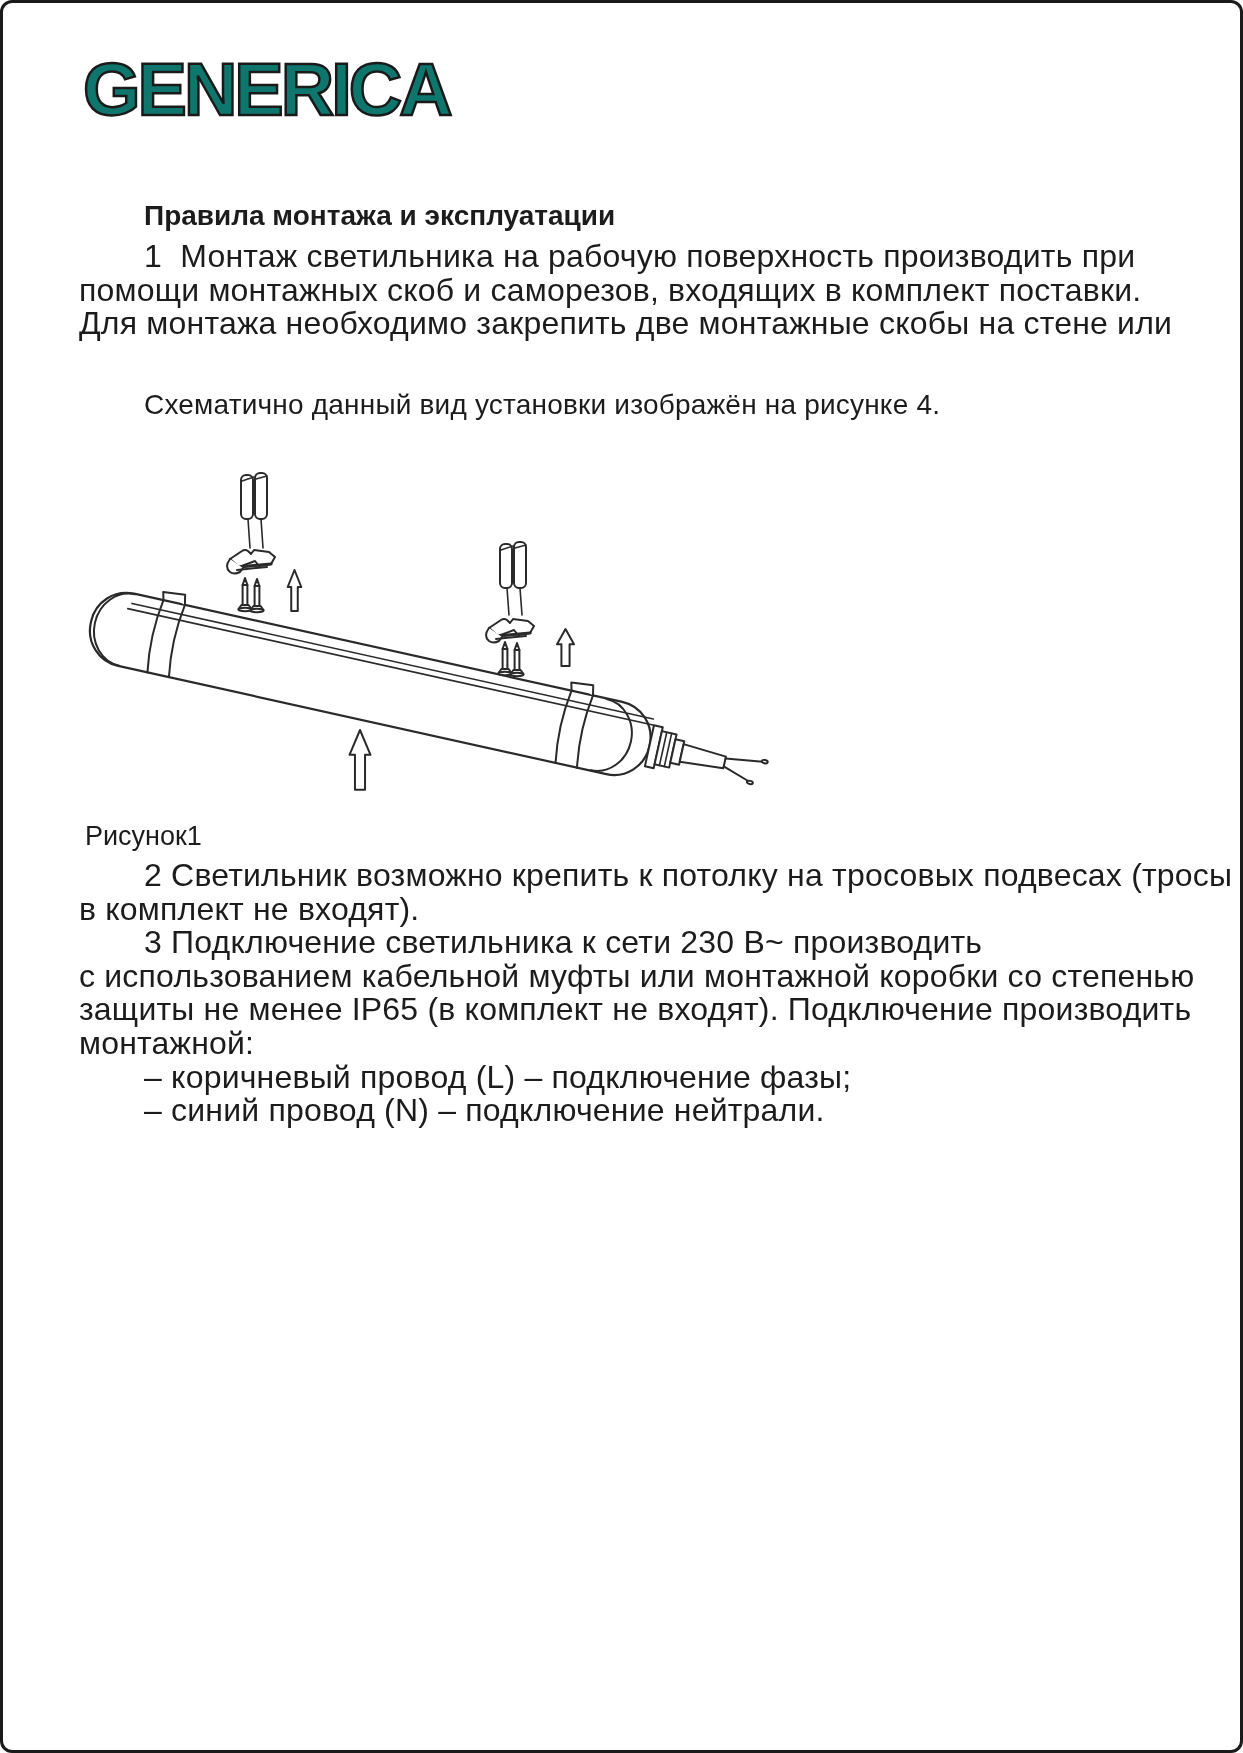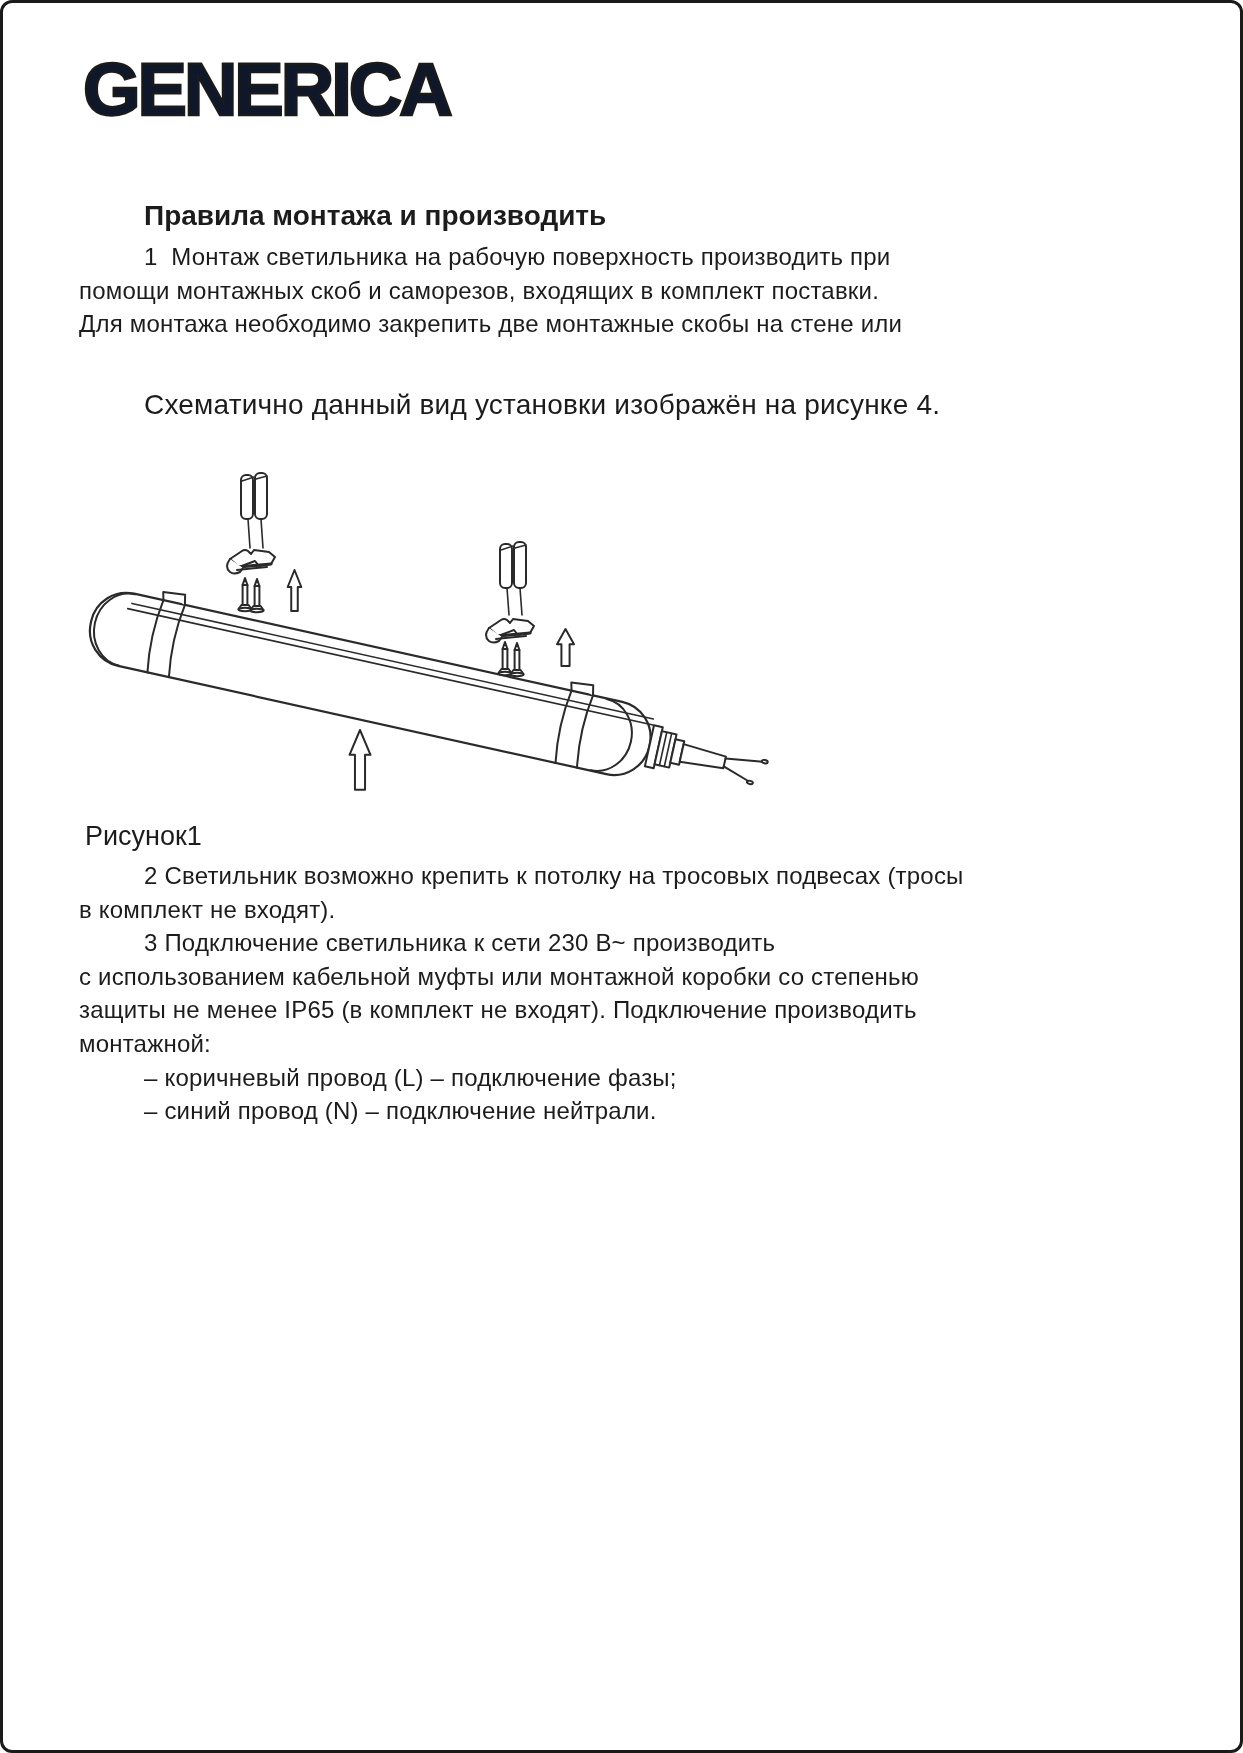--- a/index.html
+++ b/index.html
@@ -12,31 +12,31 @@
     box-sizing:border-box;
     overflow:hidden;
     font-family:"Liberation Sans","DejaVu Sans",sans-serif;
     color:#1c1c1c;
   }
   .logo{
     position:absolute;left:80px;top:44px;
     font-size:74px;font-weight:bold;
     letter-spacing:-3px;
     -webkit-text-stroke:2.5px #1a1a1a;
-    color:#0f172a;
+    color:#0f766e;
     white-space:pre;
   }
   .heading{
     position:absolute;left:141px;top:197px;
     font-size:28px;font-weight:bold;
     white-space:pre;
   }
   .textblock{
     position:absolute;left:76px;
-    font-size:24px;line-height:33.6px;
+    font-size:32px;line-height:33.6px;
     letter-spacing:0.2px;
   }
   .line{white-space:pre;}
   .line.indent{padding-left:65px;}
   .note-line{
     position:absolute;left:141px;top:386px;
     font-size:28px;white-space:pre;letter-spacing:0.2px;
   }
   .fig-caption{
     position:absolute;left:82px;top:818px;
@@ -44,21 +44,21 @@
   }
   .figure-svg{position:absolute;left:40px;top:405px;}
 </style>
 </head>
 <body>
 
 <div class="page">
 
   <div class="logo">GENERICA</div>
 
-  <div class="heading">Правила монтажа и производить</div>
+  <div class="heading">Правила монтажа и эксплуатации</div>
 
   <div class="textblock" style="top:237px;">
     <div class="line indent">1  Монтаж светильника на рабочую поверхность производить при</div>
     <div class="line">помощи монтажных скоб и саморезов, входящих в комплект поставки.</div>
     <div class="line">Для монтажа необходимо закрепить две монтажные скобы на стене или</div>
   </div>
 
   <div class="note-line">Схематично данный вид установки изображён на рисунке 4.</div>
 
   <svg class="figure-svg" width="740" height="400" viewBox="0 0 740 400" stroke="#2a2a2a" fill="none" stroke-width="2" stroke-linejoin="round" stroke-linecap="round">

